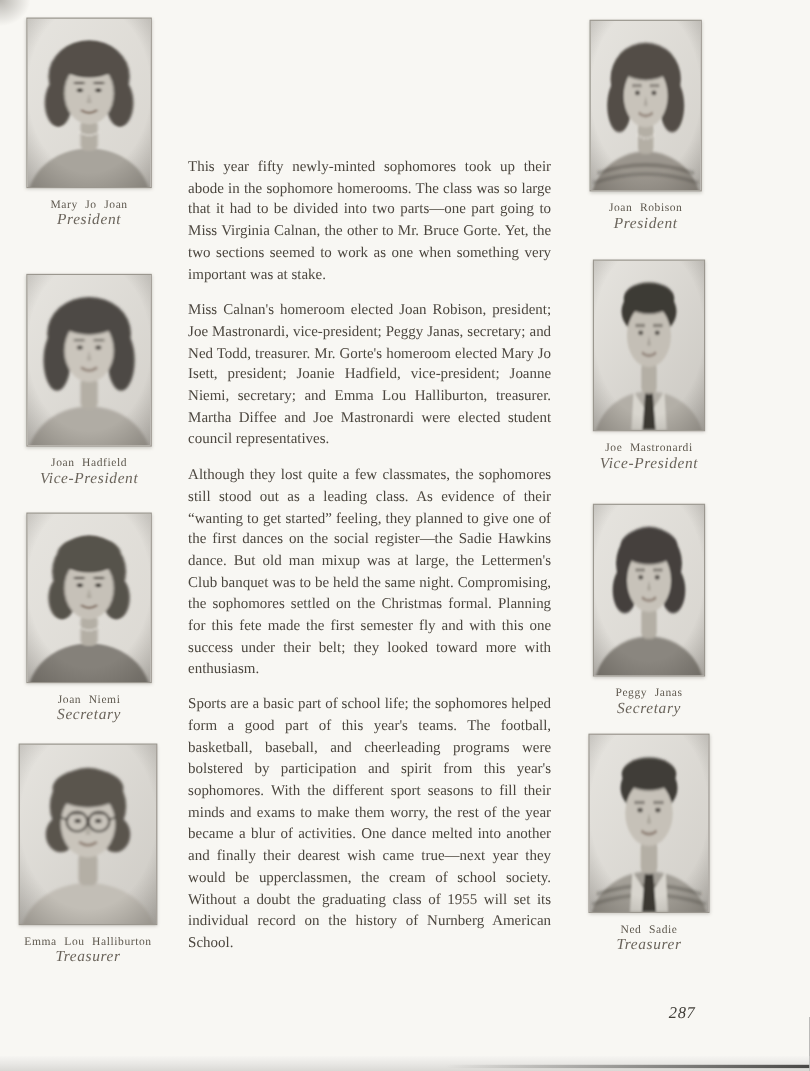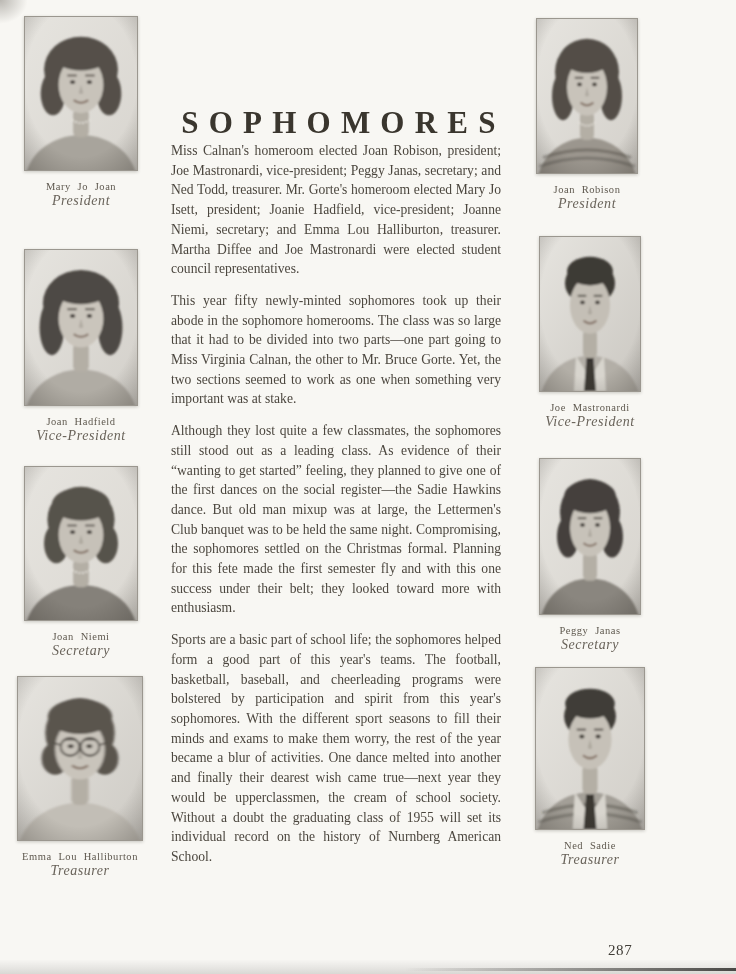--- a/index.html
+++ b/index.html
@@ -40,22 +40,22 @@
   .cap-name {
     font-size:10.5px; letter-spacing:0.05em; word-spacing:0.35em;
     line-height:14px; color:#5e584e;
   }
   .cap-title {
     font-style:italic; font-size:14px; letter-spacing:0.04em;
     line-height:14px; color:#69635a;text-align:center;
   }
   
   .page-number {
-    position:absolute; left:608px; top:942px;
-    font-size:15px; color:#3f3c36;
+    position:absolute; left:608px; top:913px;
+    font-style:italic; font-size:15px; color:#3f3c36;
     letter-spacing:0.04em;
   }
   .corner-smudge {
     position:absolute; left:0; top:0; width:28px; height:24px;
     background:radial-gradient(ellipse at 0% 0%, rgba(110,106,99,0.45), rgba(110,106,99,0) 70%);
   }
   .bottom-edge {
     position:absolute; left:0; bottom:0; width:736px; height:14px;
     background:linear-gradient(#f6f5f2 0%, #e7e6e3 55%, #d9d8d4 100%);
   }
@@ -406,25 +406,24 @@
           </g>
           <rect width="100" height="140" fill="url(#vg7)"></rect>
         </svg>
       </div>
     <figcaption>
       <div class="cap-name">Ned Sadie</div>
       <div class="cap-title">Treasurer</div>
     </figcaption>
   </figure>
 
-  <h1 class="headline">SOPHOMORES</h1>
 
   <div class="article">
+    <p>This year fifty newly-minted sophomores took up their abode in the sophomore homerooms. The class was so large that it had to be divided into two parts—one part going to Miss Virginia Calnan, the other to Mr. Bruce Gorte. Yet, the two sections seemed to work as one when something very important was at stake.</p>
     <p>Miss Calnan's homeroom elected Joan Robison, president; Joe Mastronardi, vice-president; Peggy Janas, secretary; and Ned Todd, treasurer. Mr. Gorte's homeroom elected Mary Jo Isett, president; Joanie Hadfield, vice-president; Joanne Niemi, secretary; and Emma Lou Halliburton, treasurer. Martha Diffee and Joe Mastronardi were elected student council representatives.</p>
-    <p>This year fifty newly-minted sophomores took up their abode in the sophomore homerooms. The class was so large that it had to be divided into two parts—one part going to Miss Virginia Calnan, the other to Mr. Bruce Gorte. Yet, the two sections seemed to work as one when something very important was at stake.</p>
     <p>Although they lost quite a few classmates, the sophomores still stood out as a leading class. As evidence of their “wanting to get started” feeling, they planned to give one of the first dances on the social register—the Sadie Hawkins dance. But old man mixup was at large, the Lettermen's Club banquet was to be held the same night. Compromising, the sophomores settled on the Christmas formal. Planning for this fete made the first semester fly and with this one success under their belt; they looked toward more with enthusiasm.</p>
     <p>Sports are a basic part of school life; the sophomores helped form a good part of this year's teams. The football, basketball, baseball, and cheerleading programs were bolstered by participation and spirit from this year's sophomores. With the different sport seasons to fill their minds and exams to make them worry, the rest of the year became a blur of activities. One dance melted into another and finally their dearest wish came true—next year they would be upperclassmen, the cream of school society. Without a doubt the graduating class of 1955 will set its individual record on the history of Nurnberg American School.</p>
   </div>
 
   <div class="page-number">287</div>
 
   <div class="bottom-edge"></div>
   <div class="bottom-line"></div>
 
 </div>

